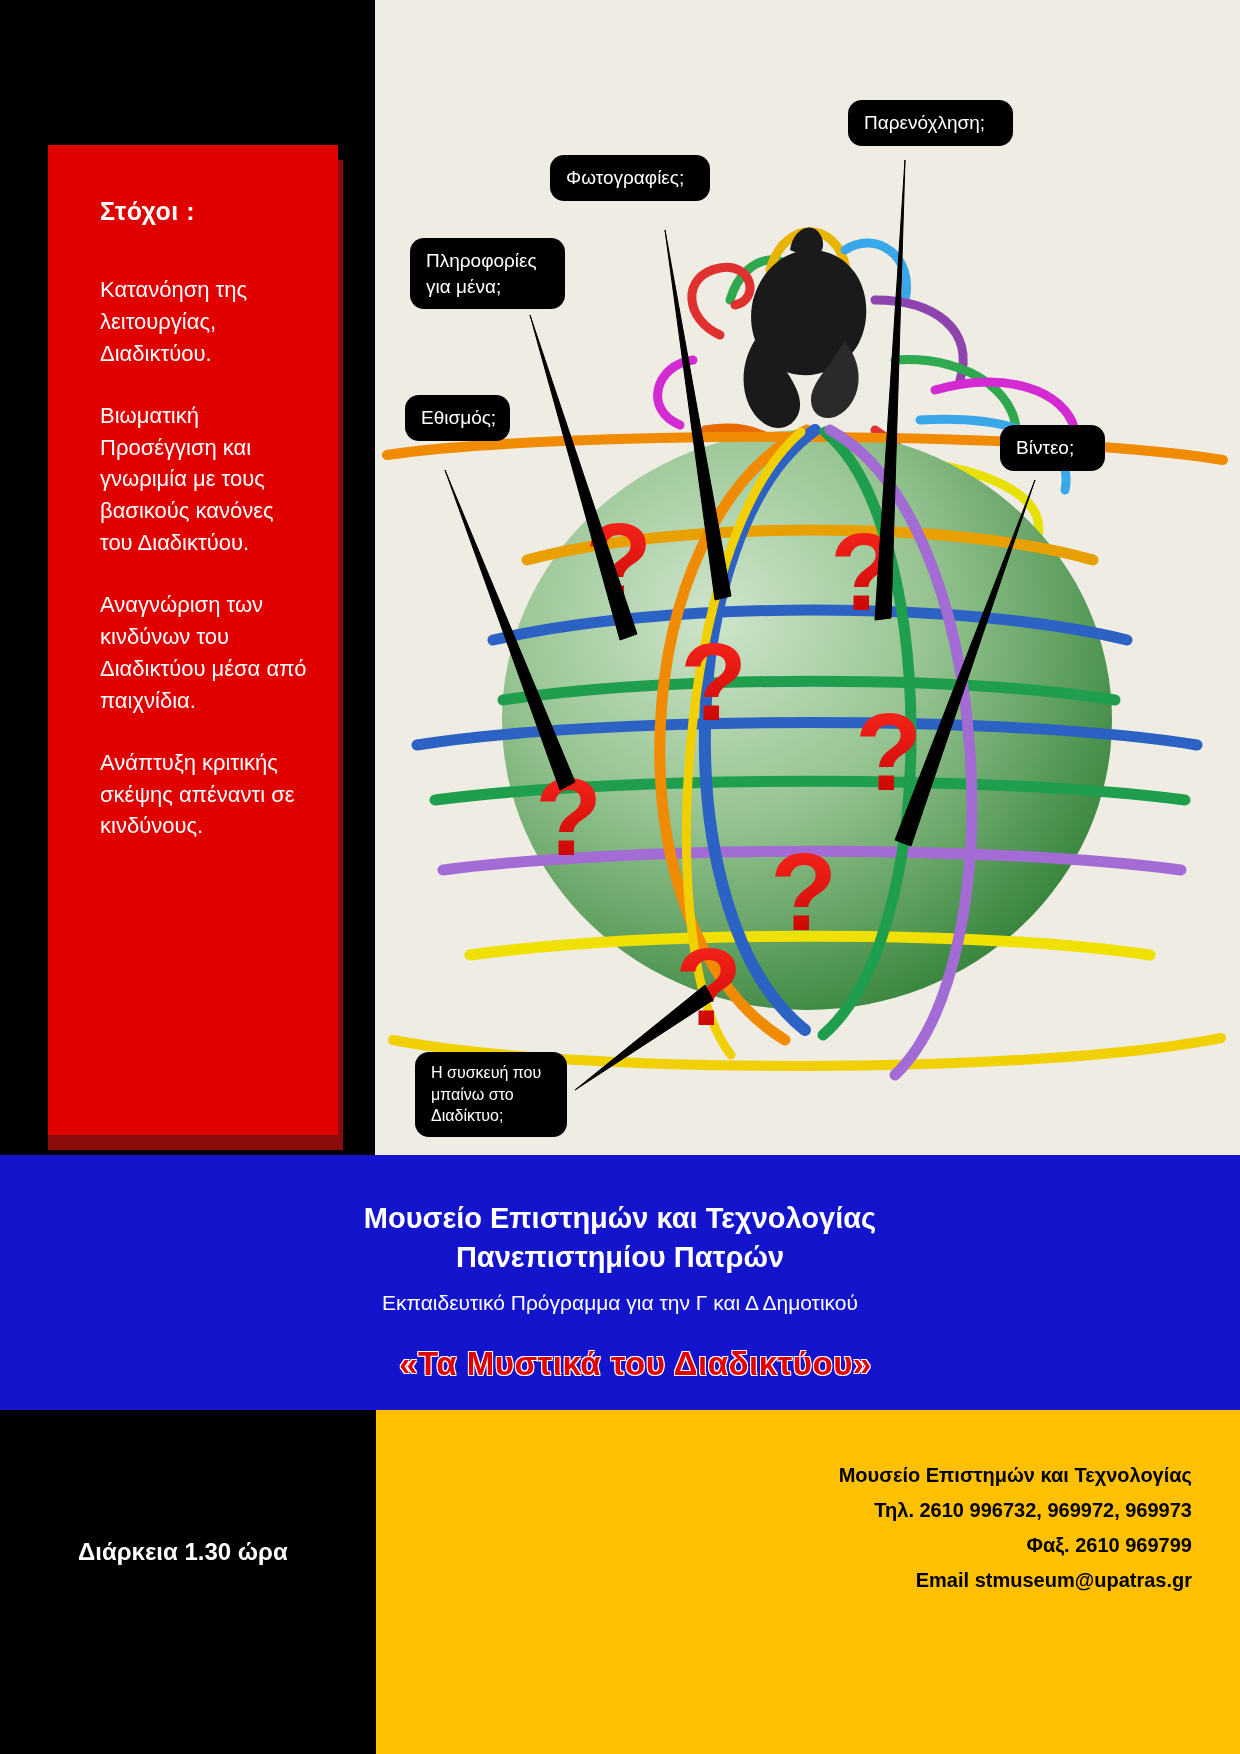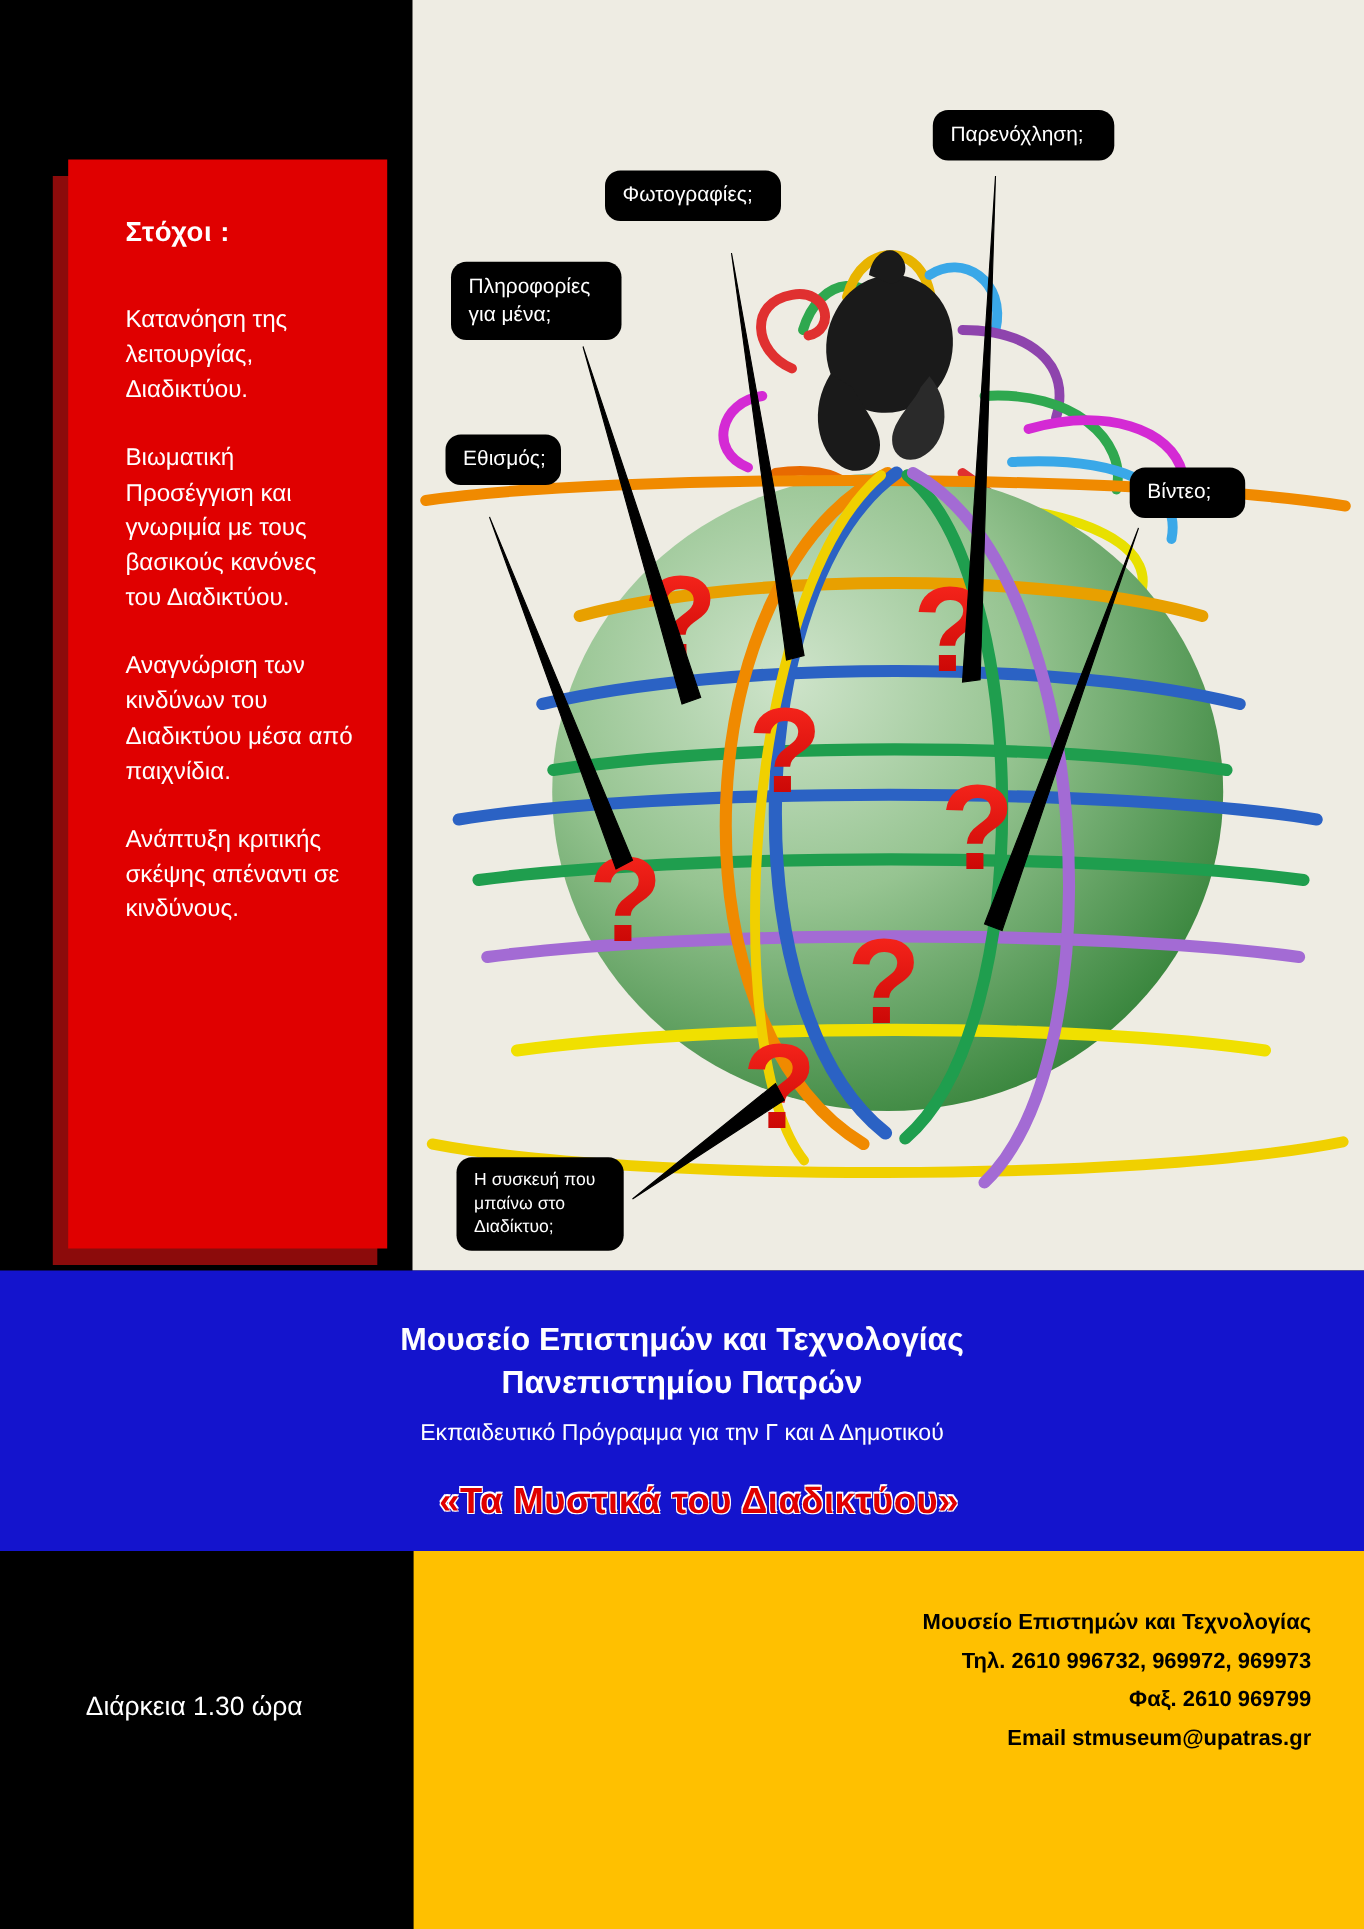--- a/index.html
+++ b/index.html
@@ -34,21 +34,21 @@
   .red-shadow {
     position: absolute;
     left: 48px;
     top: 160px;
     width: 295px;
     height: 990px;
     background: #8c0b0b;
   }
   .red-box {
     position: absolute;
-    left: 62px;
+    left: 48px;
     top: 145px;
     width: 290px;
     height: 990px;
     background: #e00000;
     color: #ffffff;
     box-sizing: border-box;
     padding: 52px 28px 20px 52px;
   }
   .red-box h2 {
     margin: 0 0 48px 0;
@@ -126,21 +126,21 @@
     width: 376px;
     height: 344px;
     background: #000000;
     color: #ffffff;
   }
   .bottom-left .duration {
     position: absolute;
     left: 78px;
     top: 128px;
     font-size: 24px;
-    font-weight: normal;
+    font-weight: bold;
   }
   .bottom-right {
     position: absolute;
     left: 376px;
     top: 1410px;
     width: 864px;
     height: 344px;
     background: #ffc000;
     color: #000000;
     box-sizing: border-box;
@@ -243,21 +243,21 @@
     </div>
     <div class="bubble" style="left:175px; top:155px; width:160px;">
       <span>Φωτογραφίες;</span>
     </div>
     <div class="bubble" style="left:35px; top:238px; width:155px;">
       <span>Πληροφορίες για μένα;</span>
     </div>
     <div class="bubble" style="left:30px; top:395px; width:105px;">
       <span>Εθισμός;</span>
     </div>
-    <div class="bubble" style="left:625px; top:425px; width:105px;margin-left:27px;">
+    <div class="bubble" style="left:625px; top:425px; width:105px;">
       <span>Βίντεο;</span>
     </div>
     <div class="bubble small" style="left:40px; top:1052px; width:152px;">
       <span>Η συσκευή που μπαίνω  στο Διαδίκτυο;</span>
     </div>
   </div>
 
   <div class="red-shadow"></div>
   <div class="red-box">
     <h2>Στόχοι :</h2>

